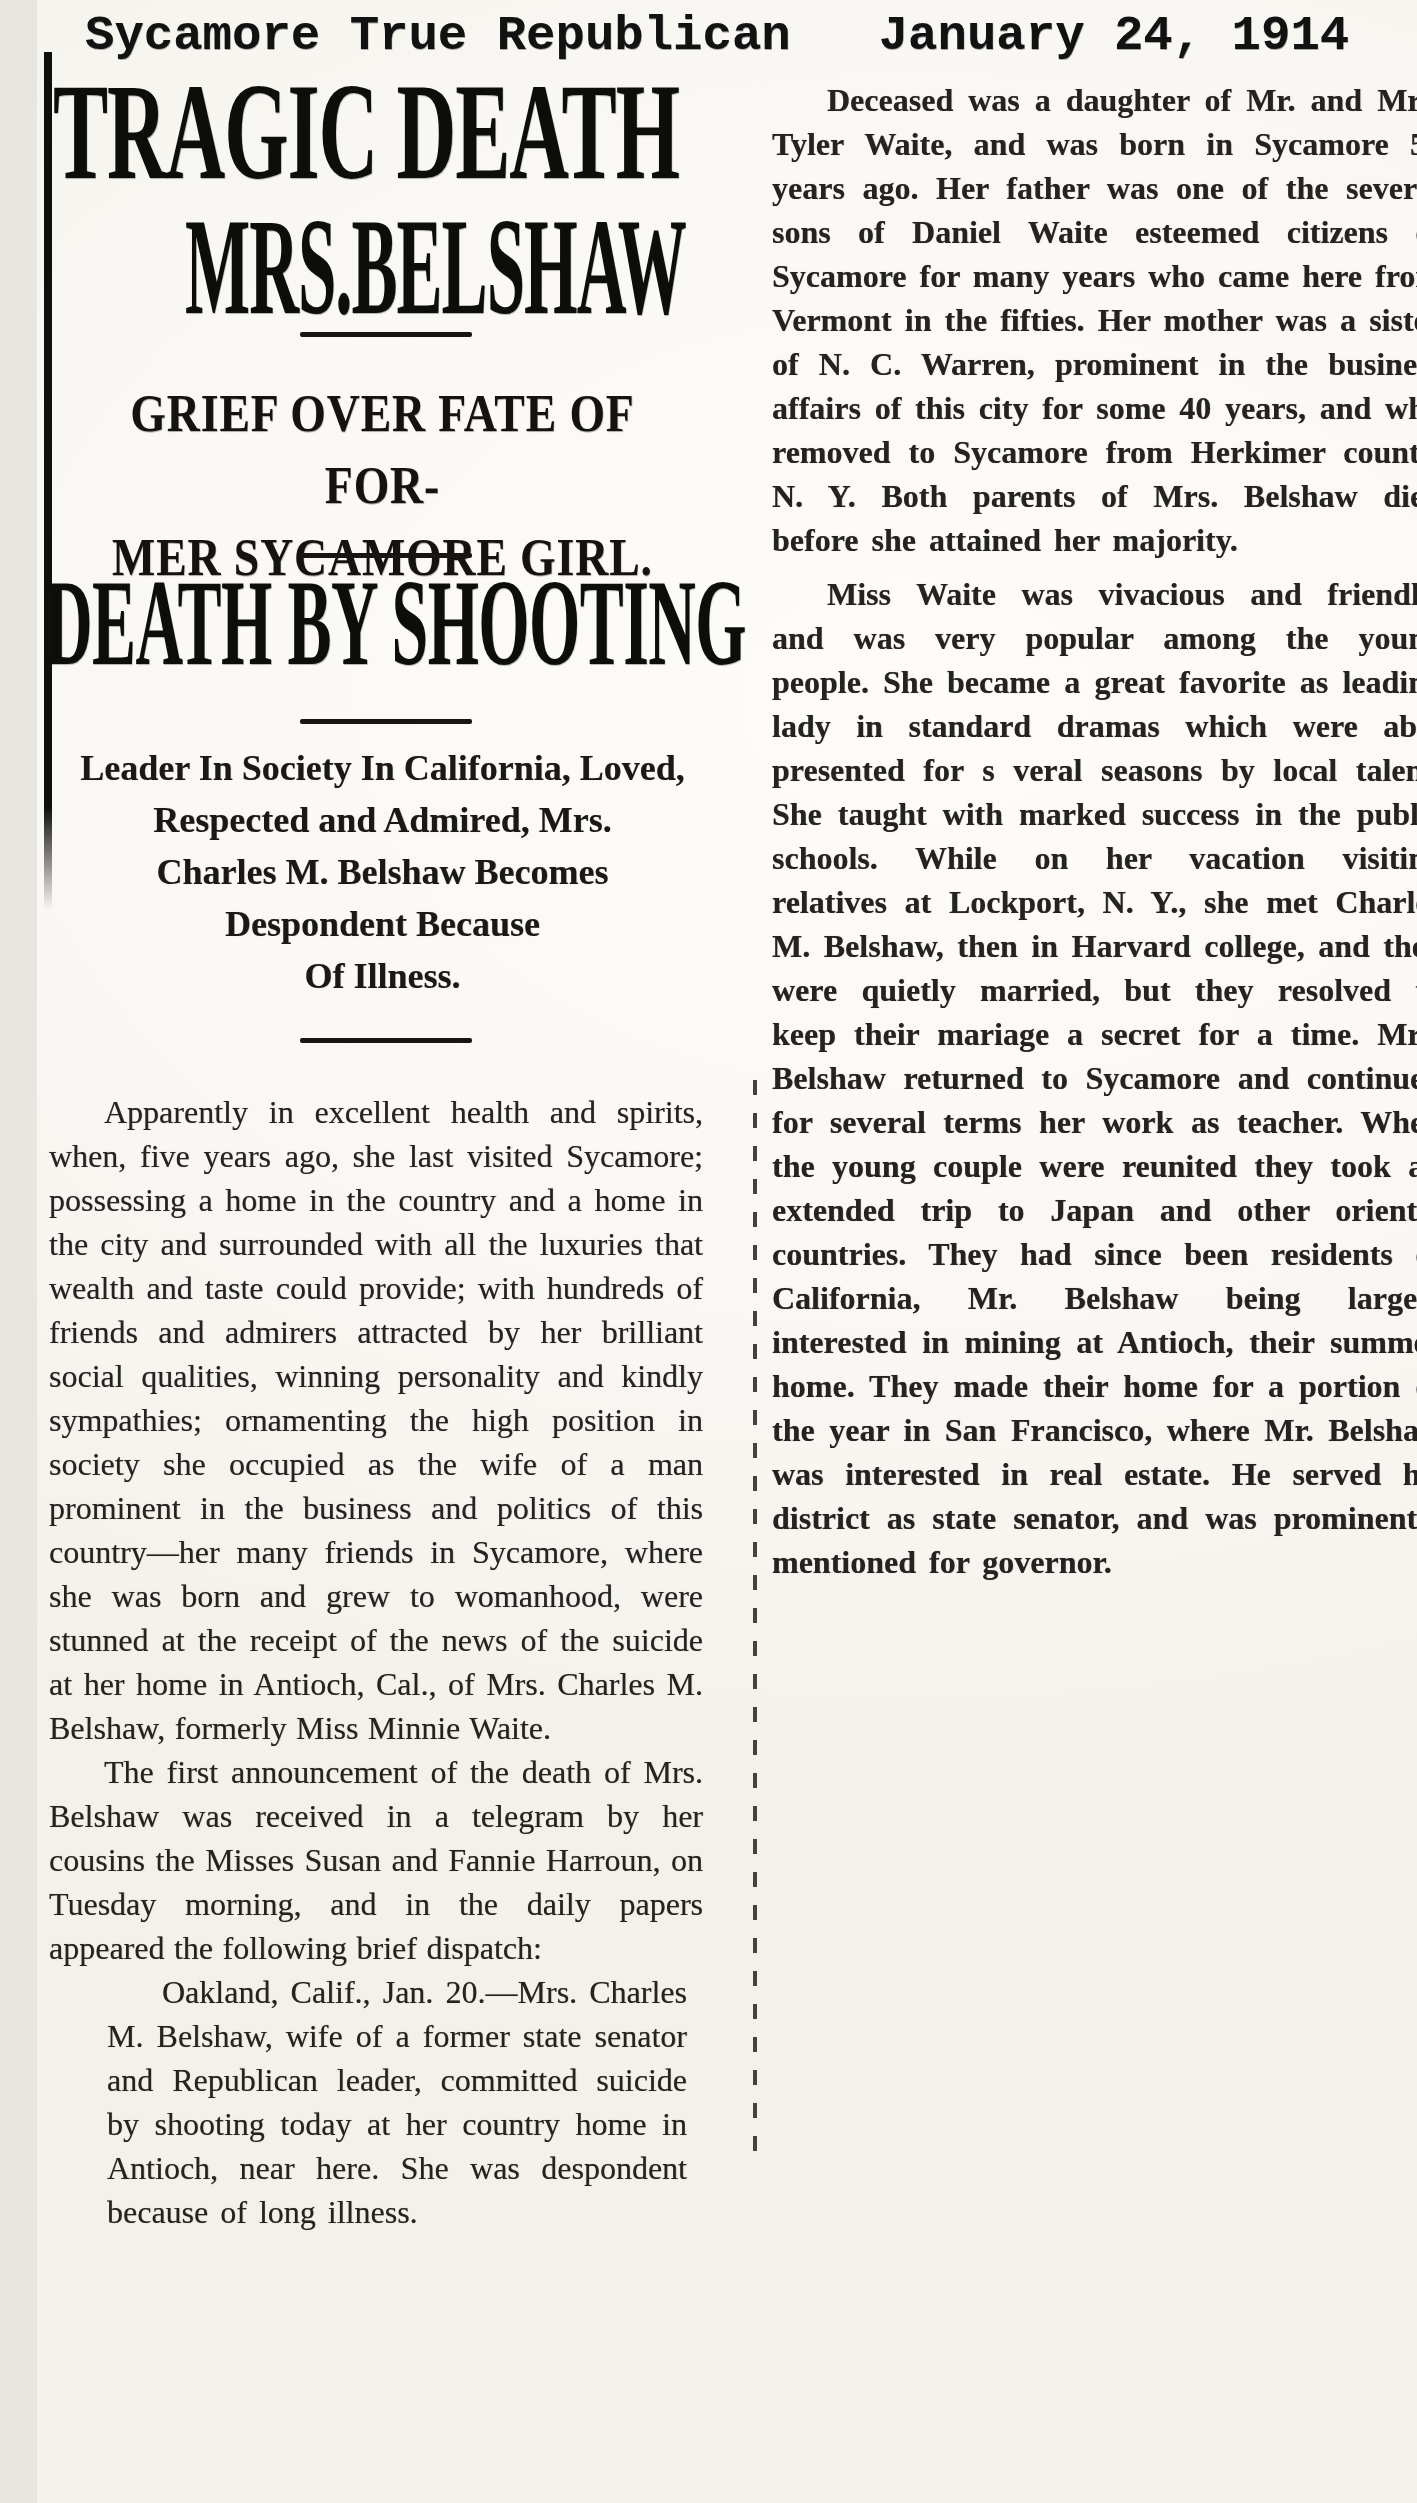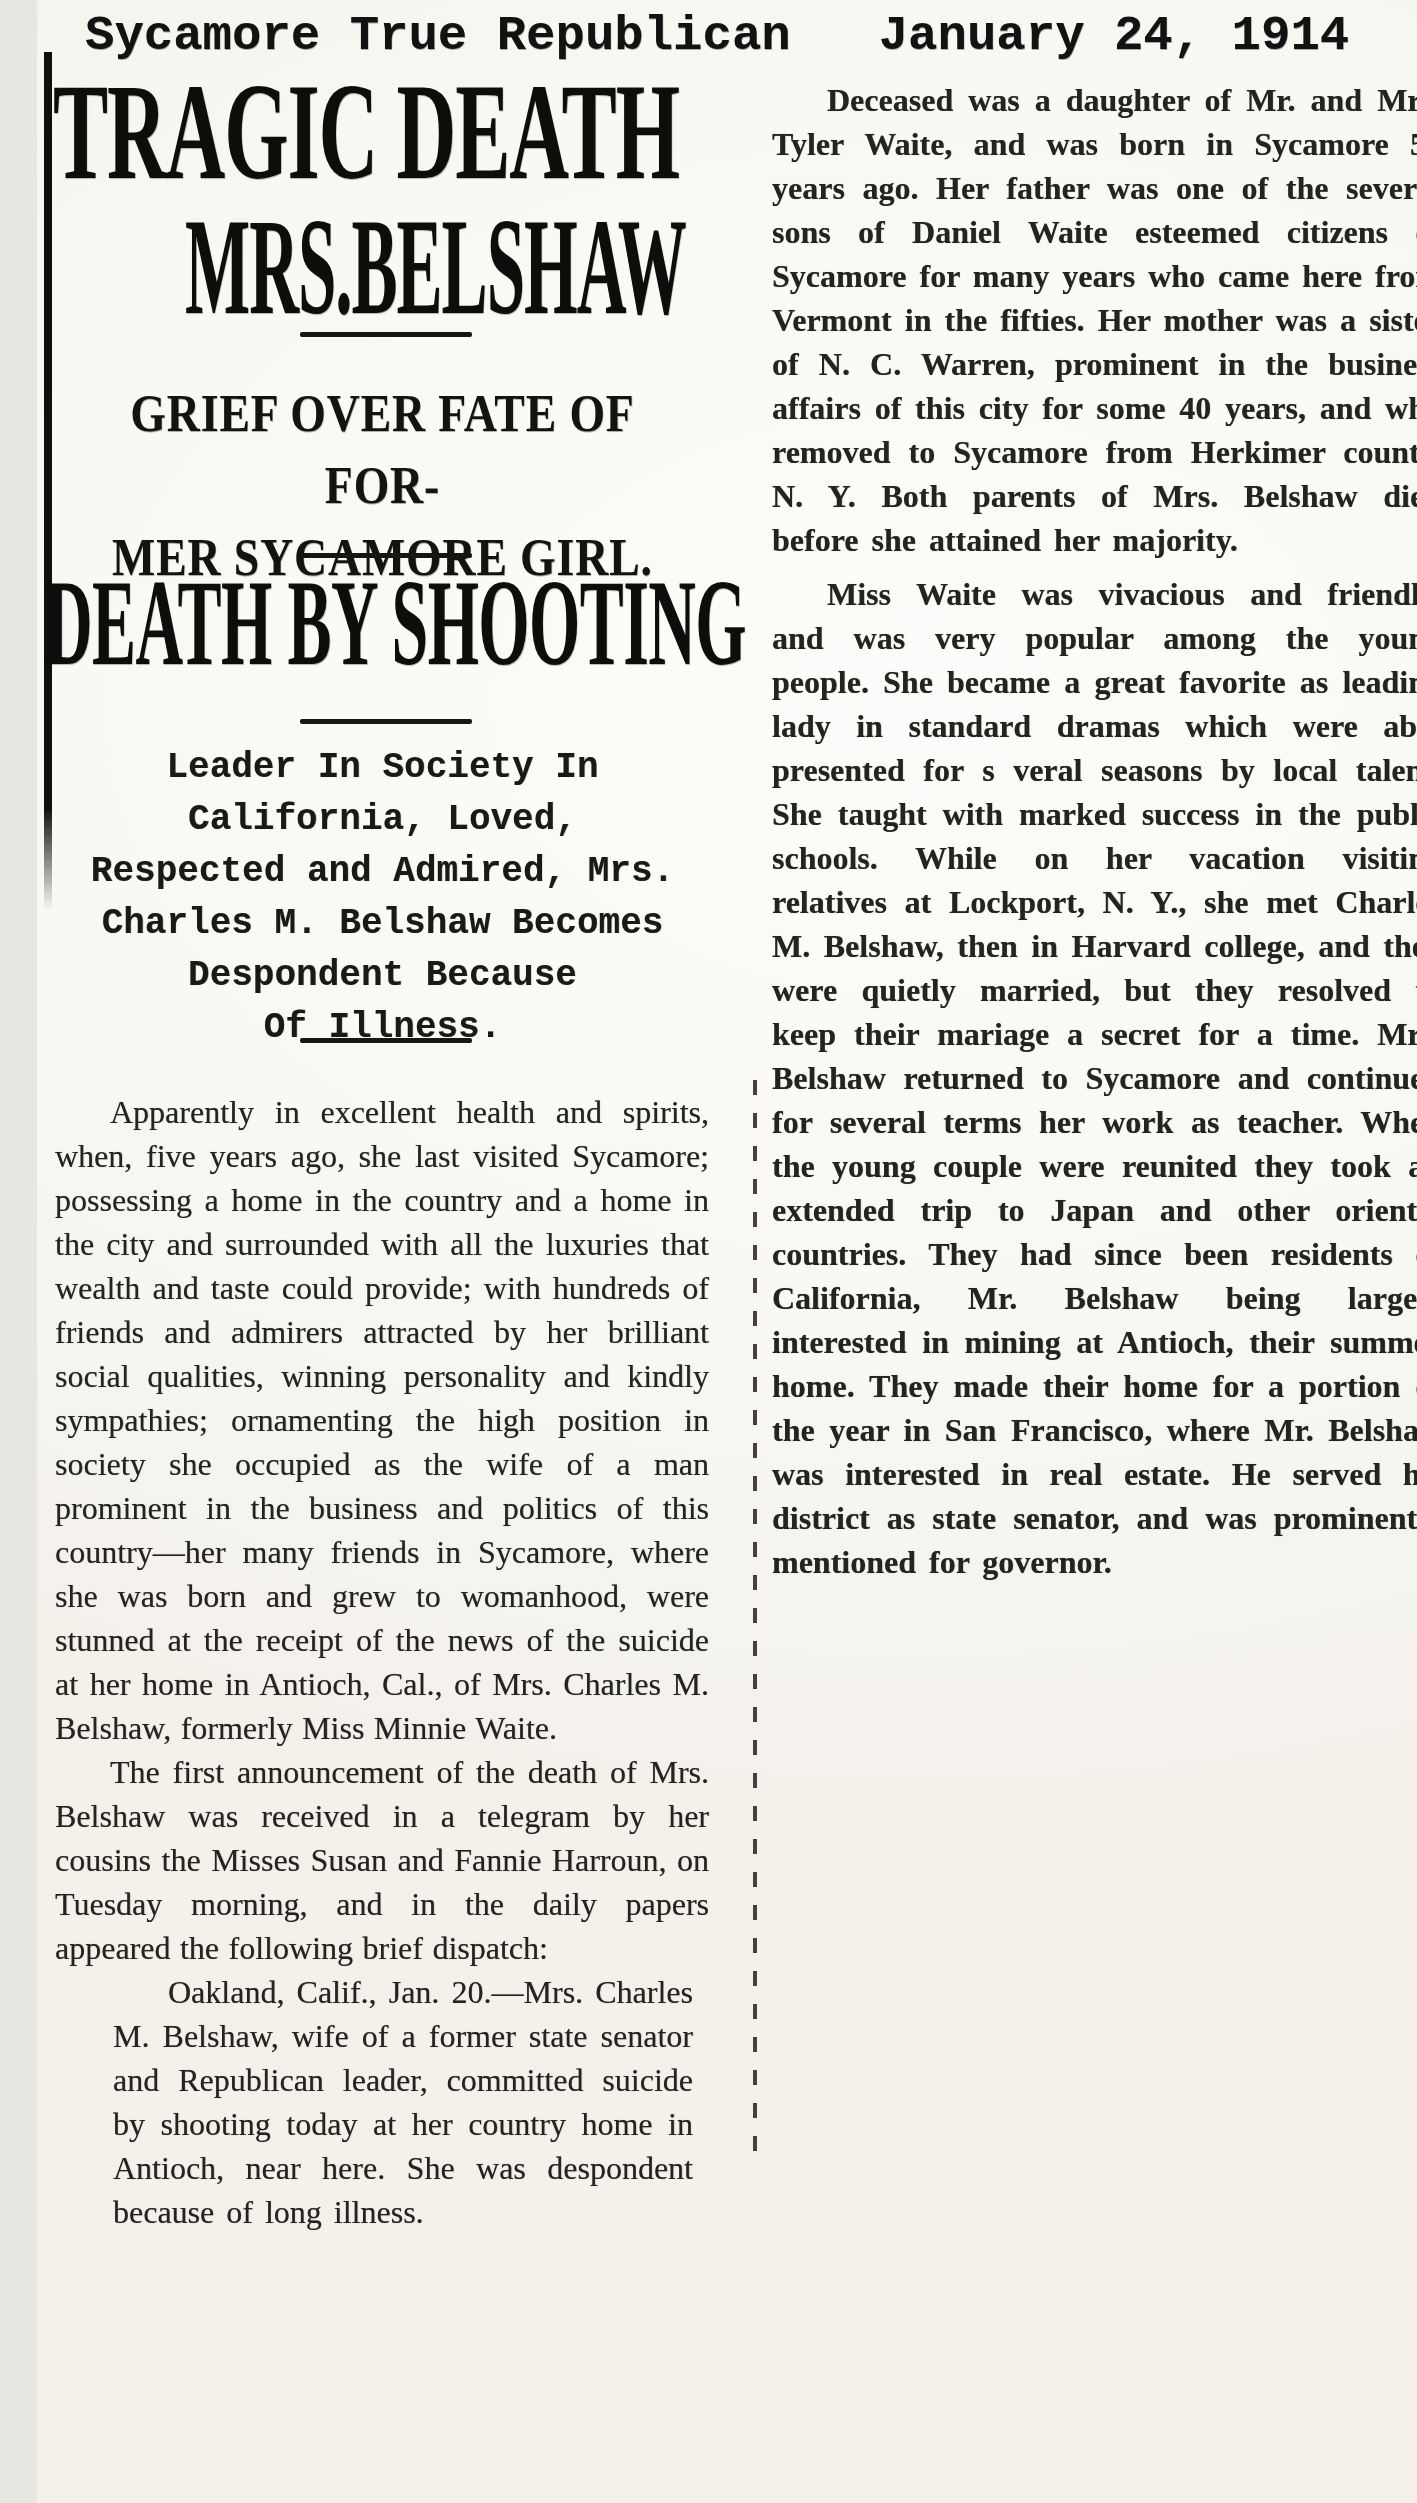--- a/index.html
+++ b/index.html
@@ -37,28 +37,28 @@
   .hl-3{left:8px; top:562px; font-size:122px; letter-spacing:-1px; transform:scaleX(.54); transform-origin:left top;}
   .subhead{
     position:absolute; left:18px; top:378px; width:655px; text-align:center;
     font-size:52px; font-weight:700; line-height:72px; white-space:pre-line;
     color:#14130f; letter-spacing:1px; transform:scaleX(.88); transform-origin:center top;
     text-shadow:0.6px 0.6px 0.8px rgba(25,25,25,.35);
   }
   .deck{
     position:absolute; left:18px; top:742px; width:655px; text-align:center;
     font-size:36px; font-weight:700; line-height:52px; white-space:pre-line;
-    color:#1a1916; text-shadow:0.4px 0.4px 0.7px rgba(25,25,25,.4);font-family:Liberation Mono, monospace;
+    color:#1a1916; text-shadow:0.4px 0.4px 0.7px rgba(25,25,25,.4);
   }
   
   .body-col{
     font-size:32px; line-height:44px; text-align:justify; color:#242320;
     text-shadow:0.3px 0.3px 0.7px rgba(35,33,30,.5);
   }
-  .col-left-body{position:absolute; left:18px; top:1090px; width:654px; word-spacing:1.5px;}
+  .col-left-body{position:absolute; left:12px; top:1090px; width:654px; word-spacing:1.5px;}
   .col-right{position:absolute; left:735px; top:78px; width:670px; word-spacing:5px;}
   .body-col p{margin:0; text-indent:55px;}
   .col-right p{margin-bottom:10px;font-weight:bold;}
   .dispatch{padding-left:58px; padding-right:16px; text-indent:42px; word-spacing:4px;}
 </style>
 </head>
 <body>
 
 <div class="page">
 

